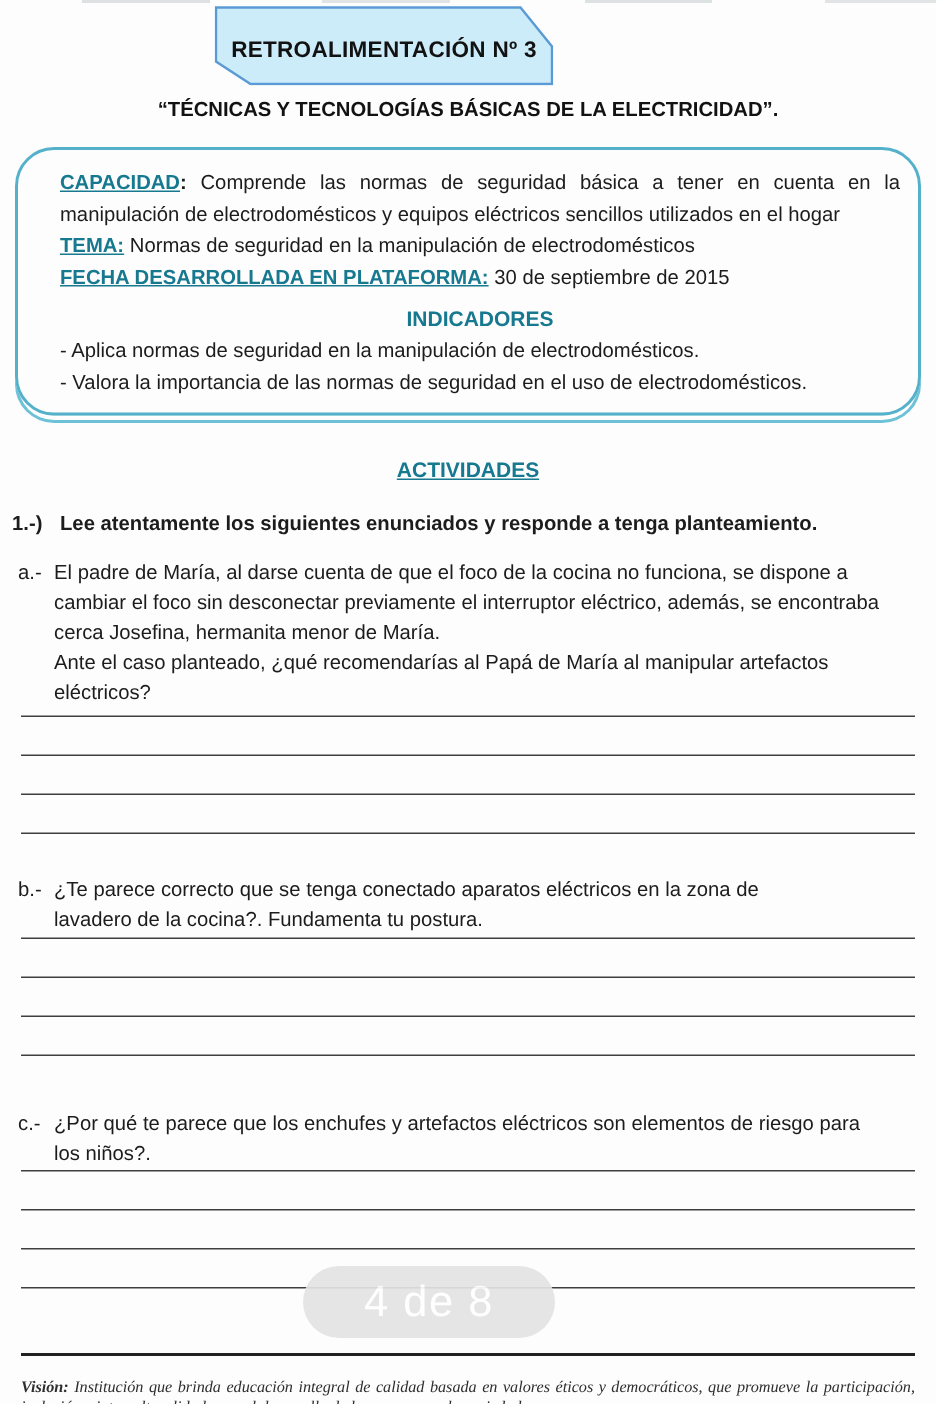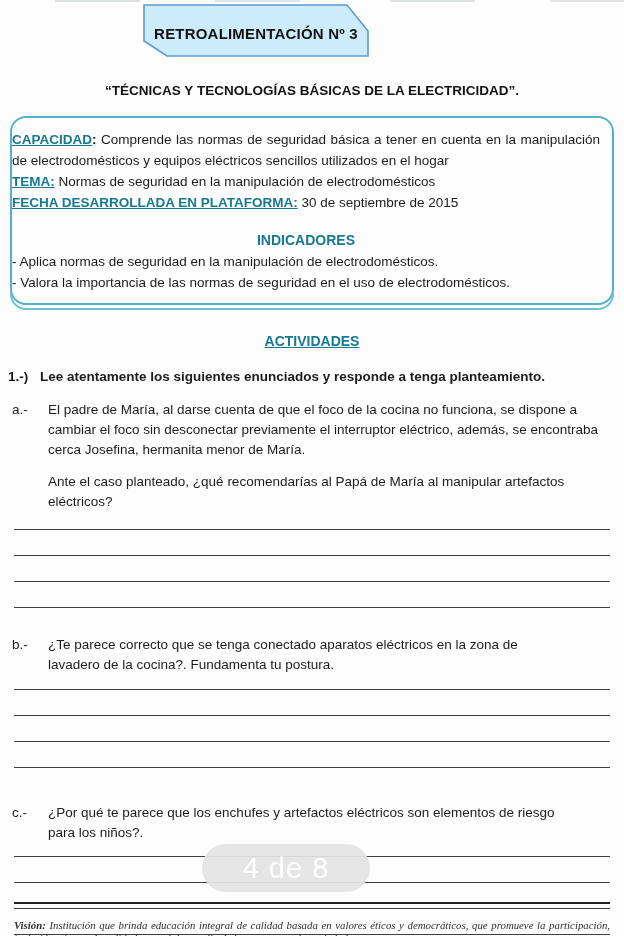--- a/index.html
+++ b/index.html
@@ -14,47 +14,47 @@
     background:repeating-linear-gradient(90deg,transparent 0 55px,#c3cbcc 55px 140px,transparent 140px 215px,#c9d0d1 215px 300px,transparent 300px 335px);
   }
   
   .banner-wrap{position:relative;margin:4px 0 0 143px;width:226px;height:53px;}
   .banner-wrap svg{position:absolute;inset:0;}
   .banner-title{
     position:absolute;inset:0;display:flex;align-items:center;justify-content:center;
     padding-top:6px;font-weight:bold;font-size:15px;letter-spacing:.2px;color:#121212;
   }
   
-  .subtitle{margin-top:26px;text-align:center;font-weight:bold;font-size:13.5px;color:#121212;}
+  .subtitle{margin-top:8px;text-align:center;font-weight:bold;font-size:13.5px;color:#121212;}
   
   .info-box{
     margin:18px 10px 0 10px;
-    border:2.5px solid #55b1ca;border-radius:16px;
+    border:2.5px solid #55b1ca;border-radius:26px;
     box-shadow:0 5px 0 -2px #ffffff,0 5px 0 0 #6ec2d8;
-    padding:11px 12px 10px 0;
+    padding:11px 12px 10px 28px;
     line-height:21px;
   }
   .info-box p{margin:0;text-align:justify;}
   .label-teal{color:#16798f;font-weight:bold;text-decoration:underline;}
   .colon-dark{font-weight:bold;color:#1c1c1c;}
-  .indicadores-title{margin-top:17px;text-align:center;font-weight:bold;color:#16798f;font-size:14px;}
+  .indicadores-title{margin-top:7px;text-align:center;font-weight:bold;color:#16798f;font-size:14px;}
   .indicador{line-height:21px;text-align:left;}
   
   .activities-title{
     margin-top:28px;text-align:center;font-weight:bold;color:#16798f;
     text-decoration:underline;font-size:14px;
   }
   .instruction{
     position:relative;margin:17px 20px 0 8px;padding-left:32px;width:528px;
     font-weight:bold;text-align:justify;line-height:21px;
   }
   .instruction .num{position:absolute;left:0;top:0;}
   .question{position:relative;margin-left:12px;padding-left:24px;line-height:20px;}
   .question .qnum{position:absolute;left:0;top:0;}
-  .question p{margin:12px;}
+  .question p{margin:0;}
   .q-a{margin-top:13px;width:576px;}
   .q-b{margin-top:27px;width:524px;}
   .q-c{margin-top:35px;width:548px;}
   .answers{margin:0 14px;}
   .ans-a{margin-top:-20px;}
   .ans-b{margin-top:-23px;}
   .ans-c{margin-top:-24px;}
   .ans-line{height:25px;border-bottom:1px solid #3f3f3f;}
   
   .page-pill{

